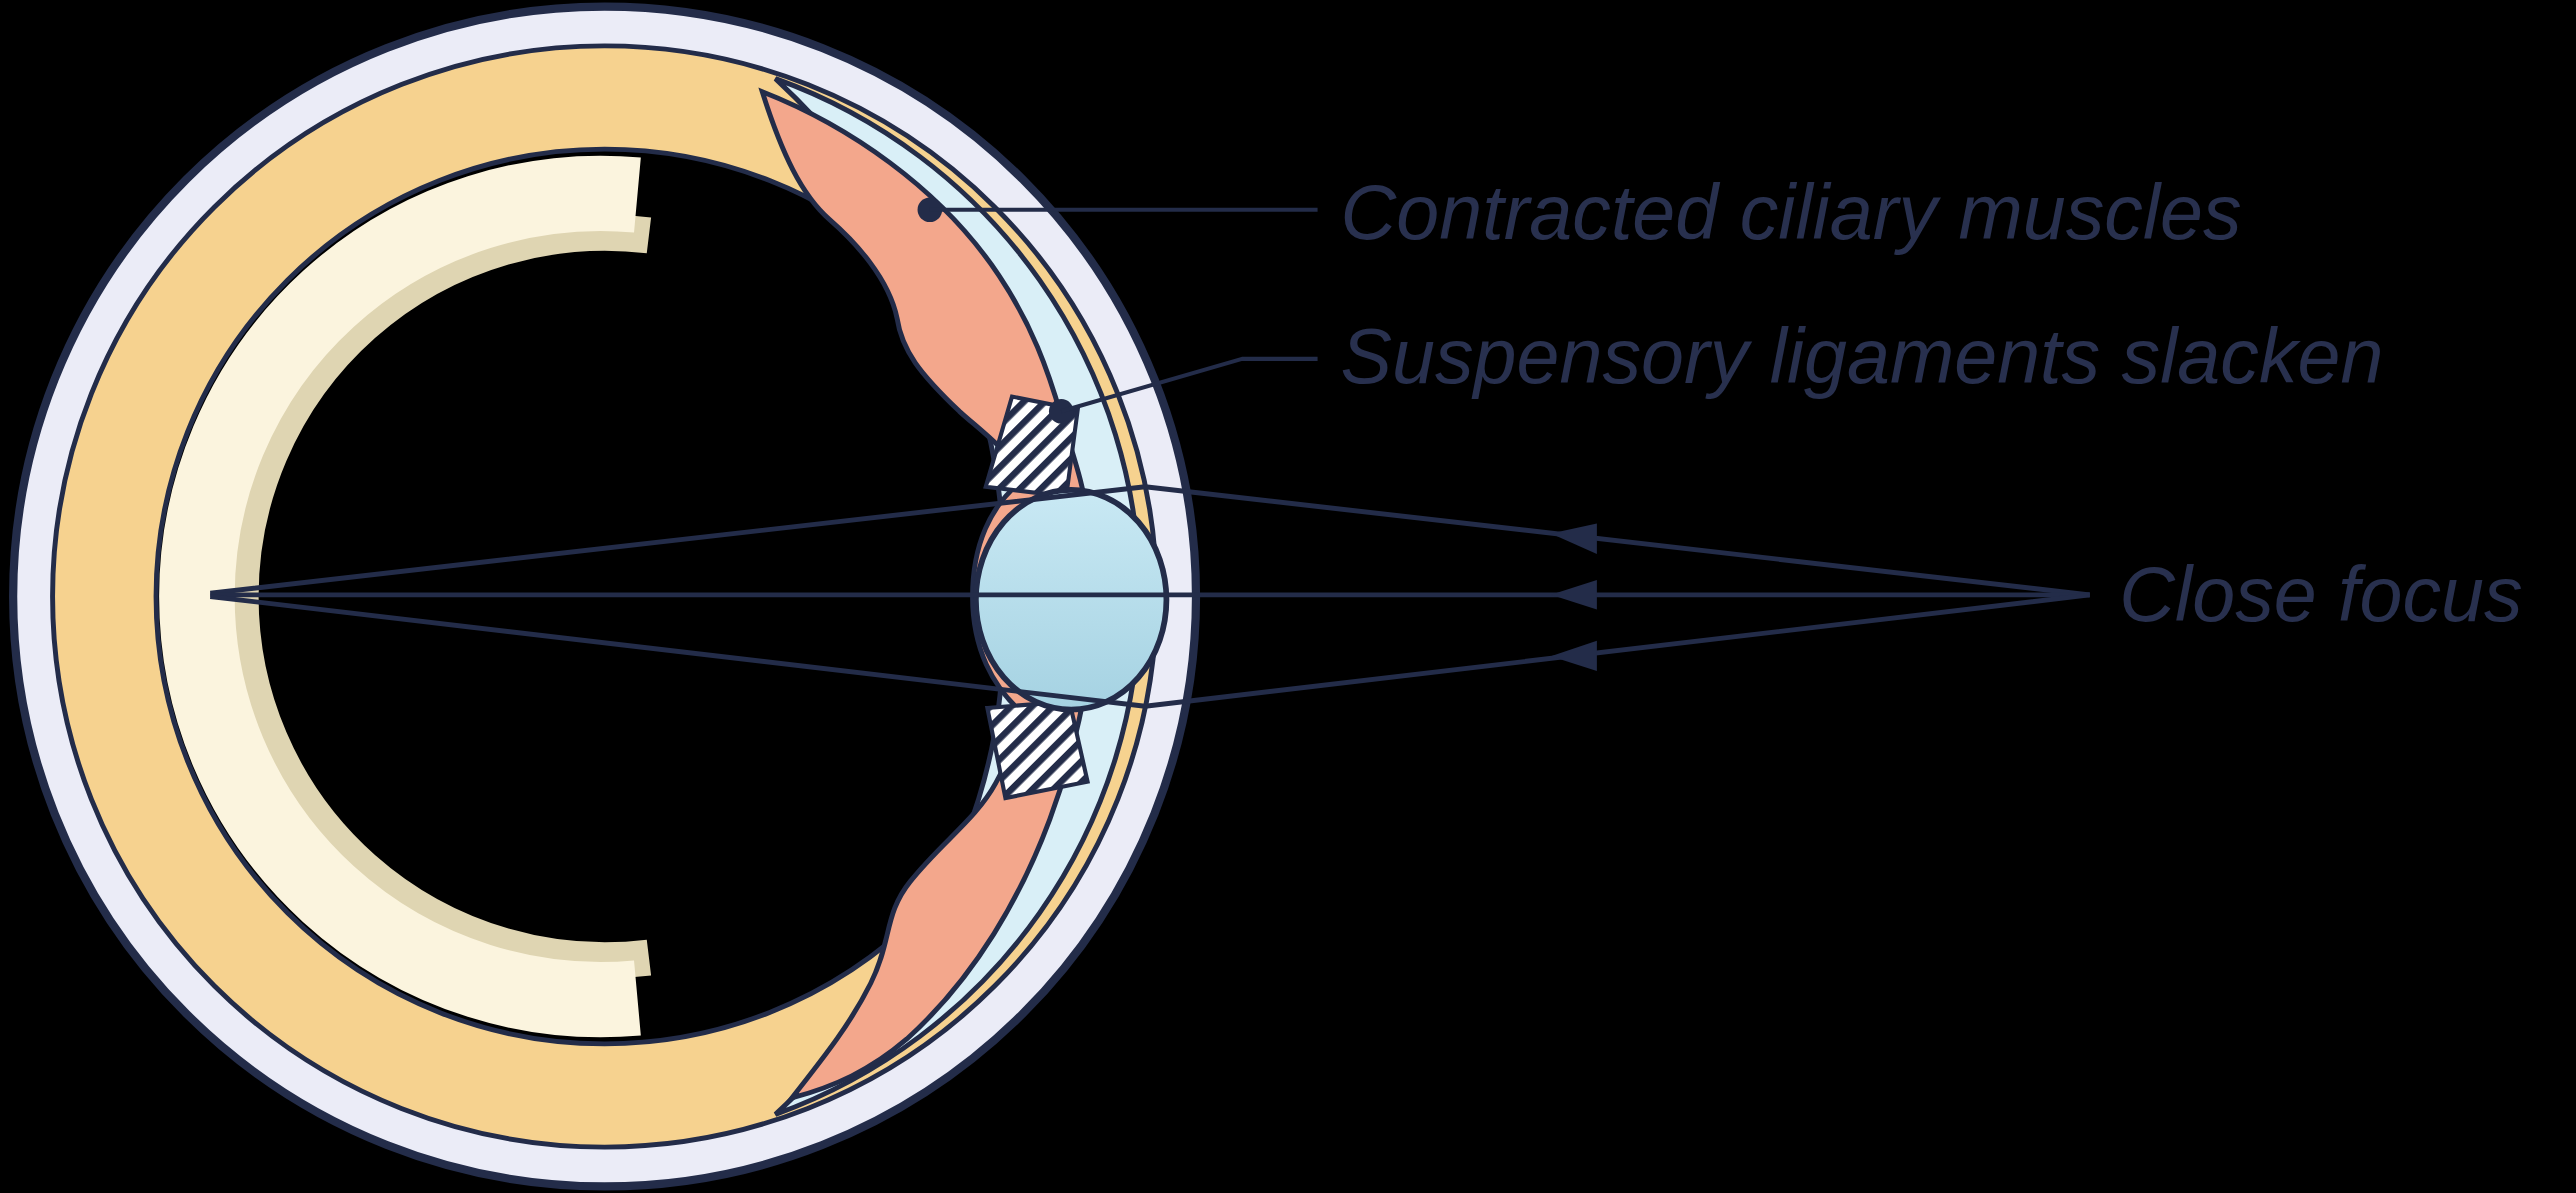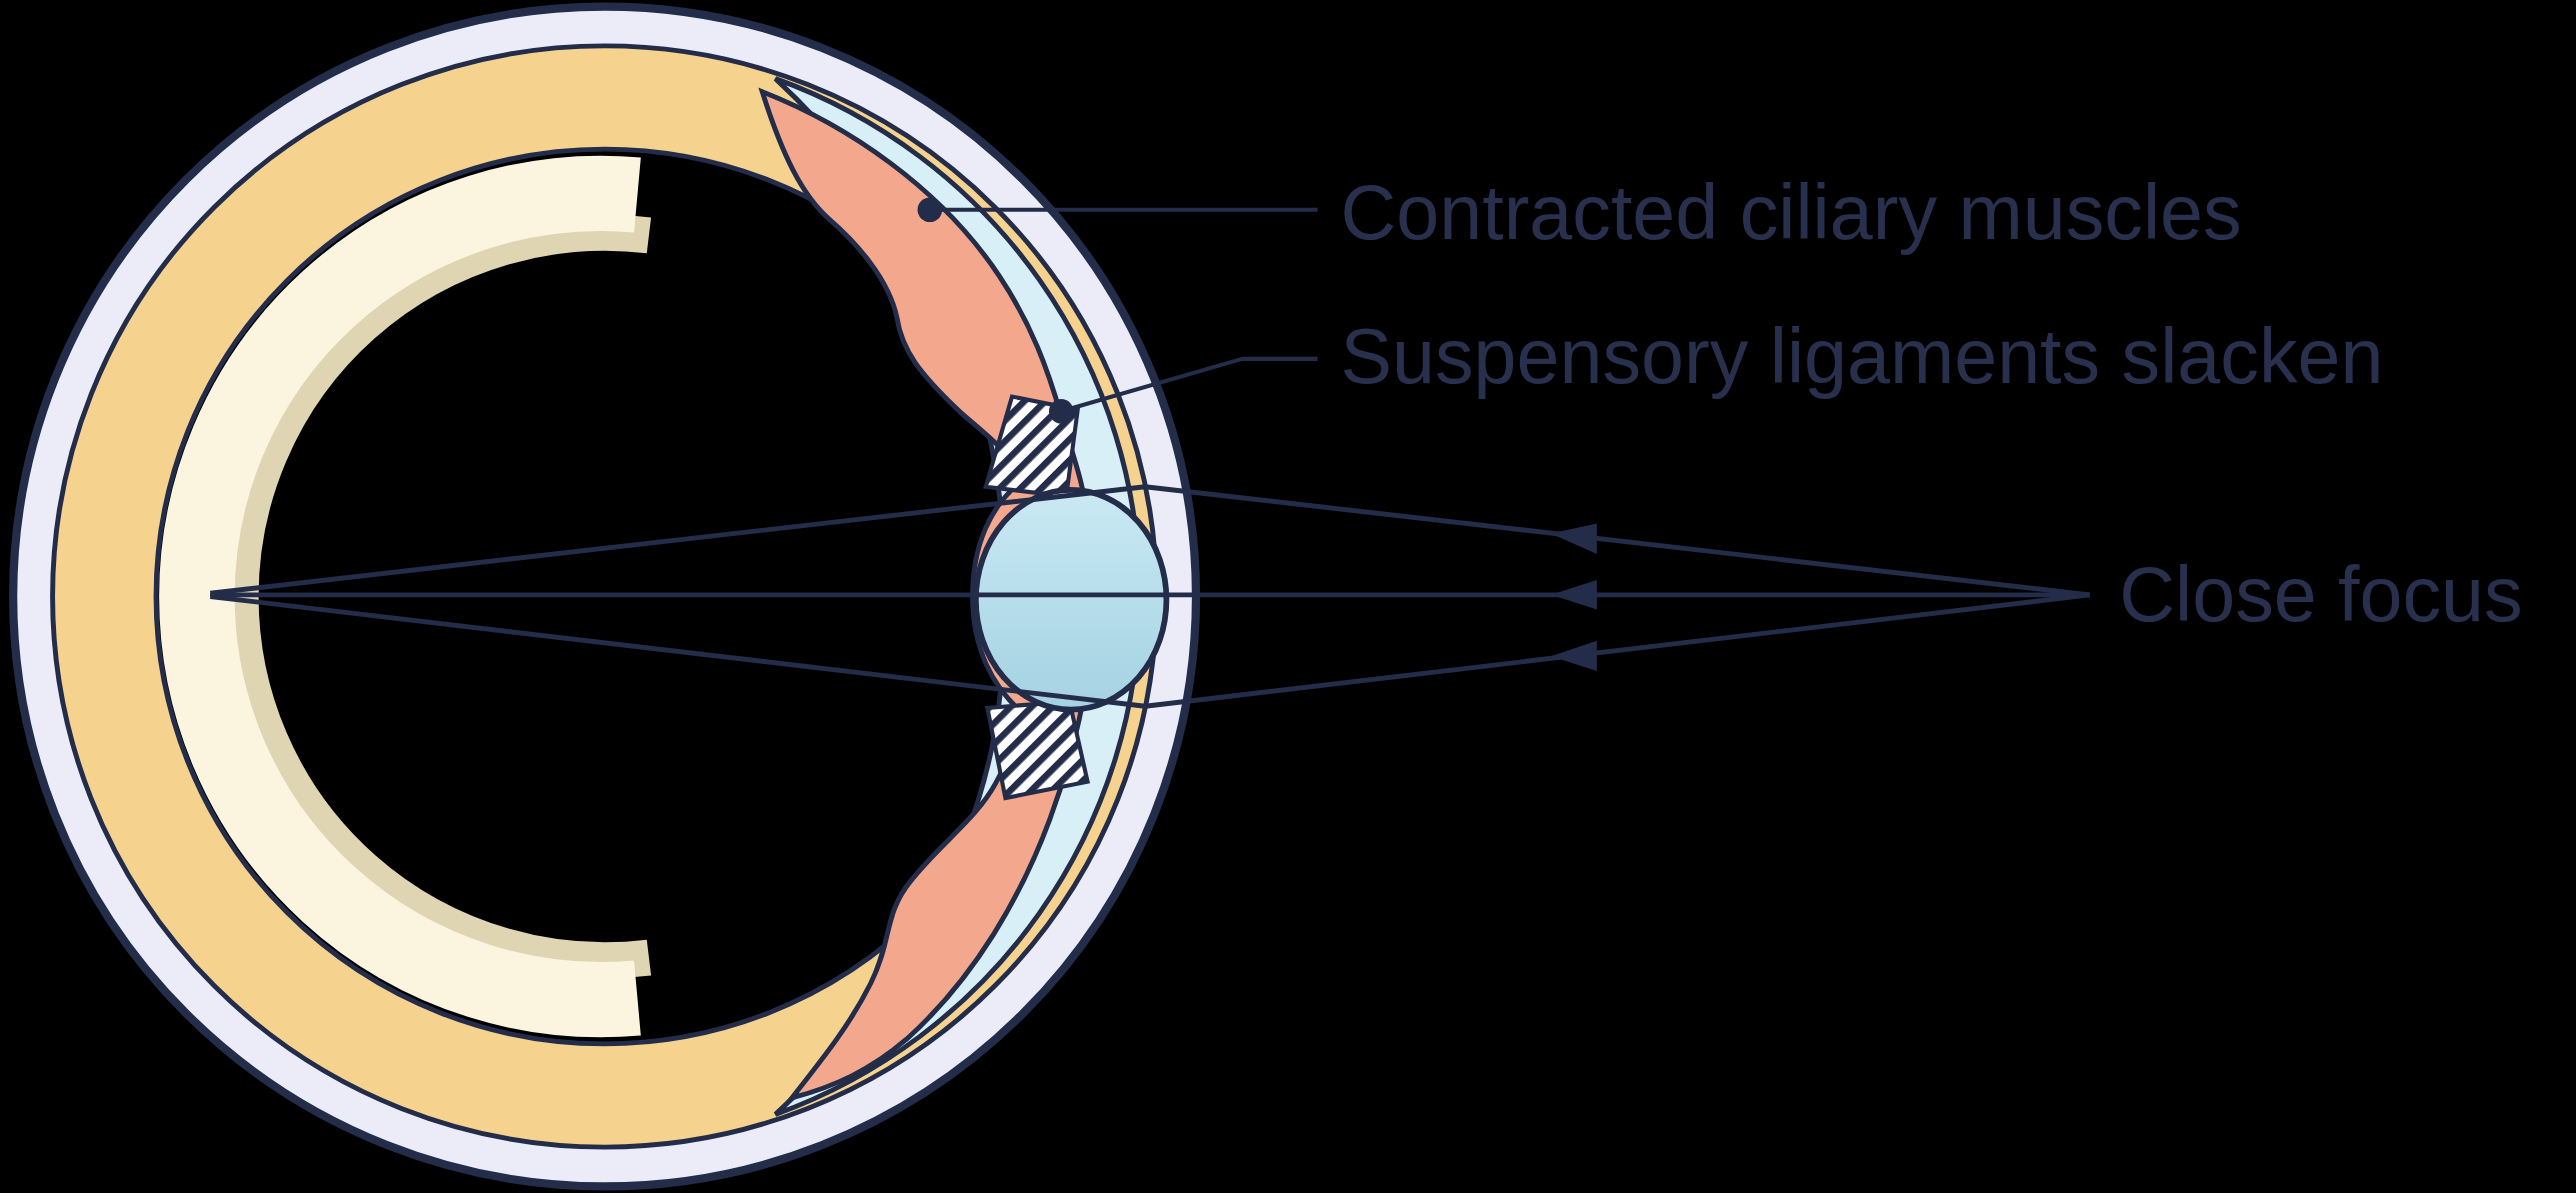--- a/index.html
+++ b/index.html
@@ -1,21 +1,21 @@
 <!DOCTYPE html>
 <html style="--bg: #000000; --outline: #232c49; --sclera: #ebecf7; --choroid: #f6d28f; --retina: #fbf4de; --retinashadow: #dfd5b2; --muscle: #f3a78c; --cornea: #d9eff7; --lenslight: #c9e9f4; --lensdark: #a5d2e2; --textcolor: #28304e;font-size:10.4px"><head>
 <meta charset="utf-8">
 <style>
   :root{
     --bg:#000000; --outline:#232c49; --sclera:#ebecf7; --choroid:#f6d28f;
     --retina:#fbf4de; --retinashadow:#dfd5b2; --muscle:#f3a78c; --cornea:#d9eff7;
     --lenslight:#c9e9f4; --lensdark:#a5d2e2; --textcolor:#28304e;
   }
   html,body{margin:0;padding:0;background:var(--bg);}
-  .stage{position:relative;width:2576px;height:1193px;background:var(--bg);overflow:hidden;}
+  .stage{position:relative;width:2576px;height:1193px;background:var(--bg);overflow:hidden;font-style:italic;}
   svg{position:absolute;inset:0;width:100%;height:100%;display:block;}
   .sclera{fill:var(--sclera);stroke:var(--outline);stroke-width:5;}
   .choroid{fill:var(--choroid);stroke:var(--outline);stroke-width:3;}
   .interior{fill:var(--bg);stroke:var(--outline);stroke-width:3;}
   .cornea{fill:var(--cornea);stroke:var(--outline);stroke-width:3;}
   .muscle{fill:var(--muscle);stroke:var(--outline);stroke-width:3;}
   .retina{stroke:var(--retina);stroke-width:46;fill:none;}
   .retinashadow{stroke:var(--retinashadow);stroke-width:22;fill:none;}
   .ligament{fill:url(#hatch);stroke:var(--outline);stroke-width:2.5;}
   .lens{fill:url(#lensgrad);stroke:var(--outline);stroke-width:3.5;}

